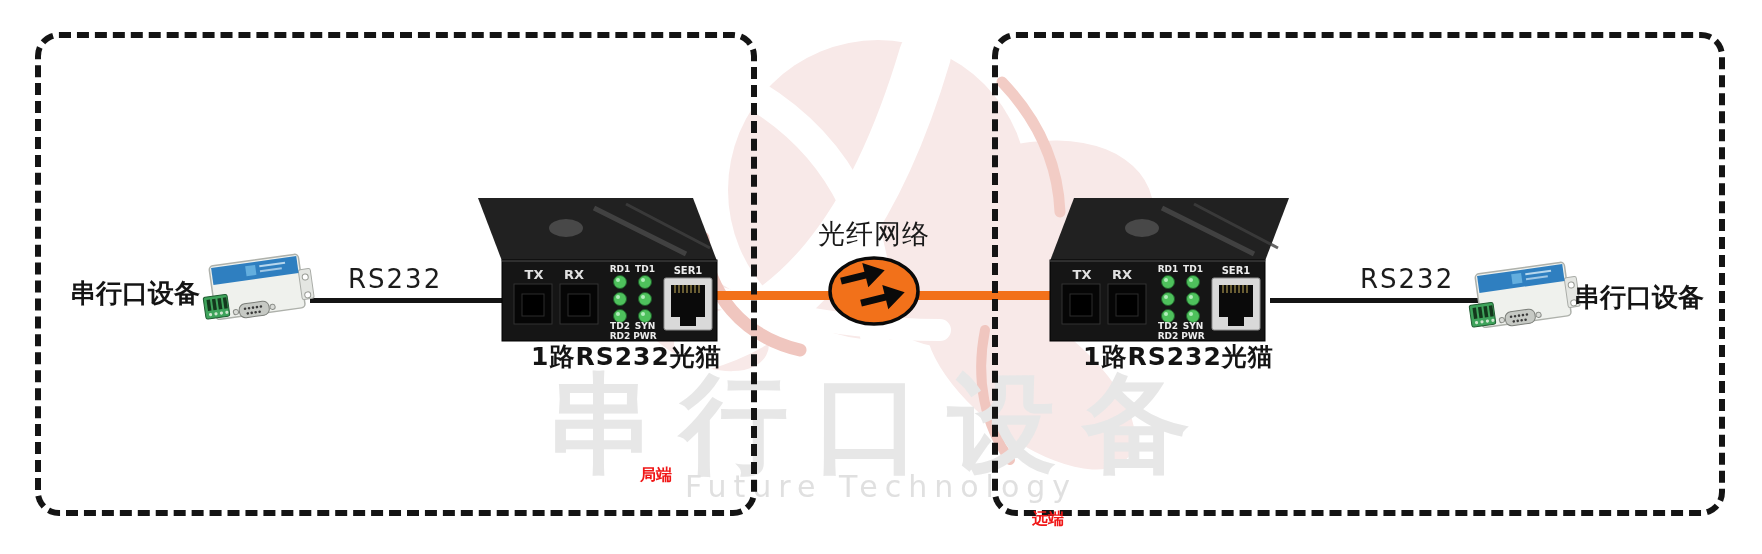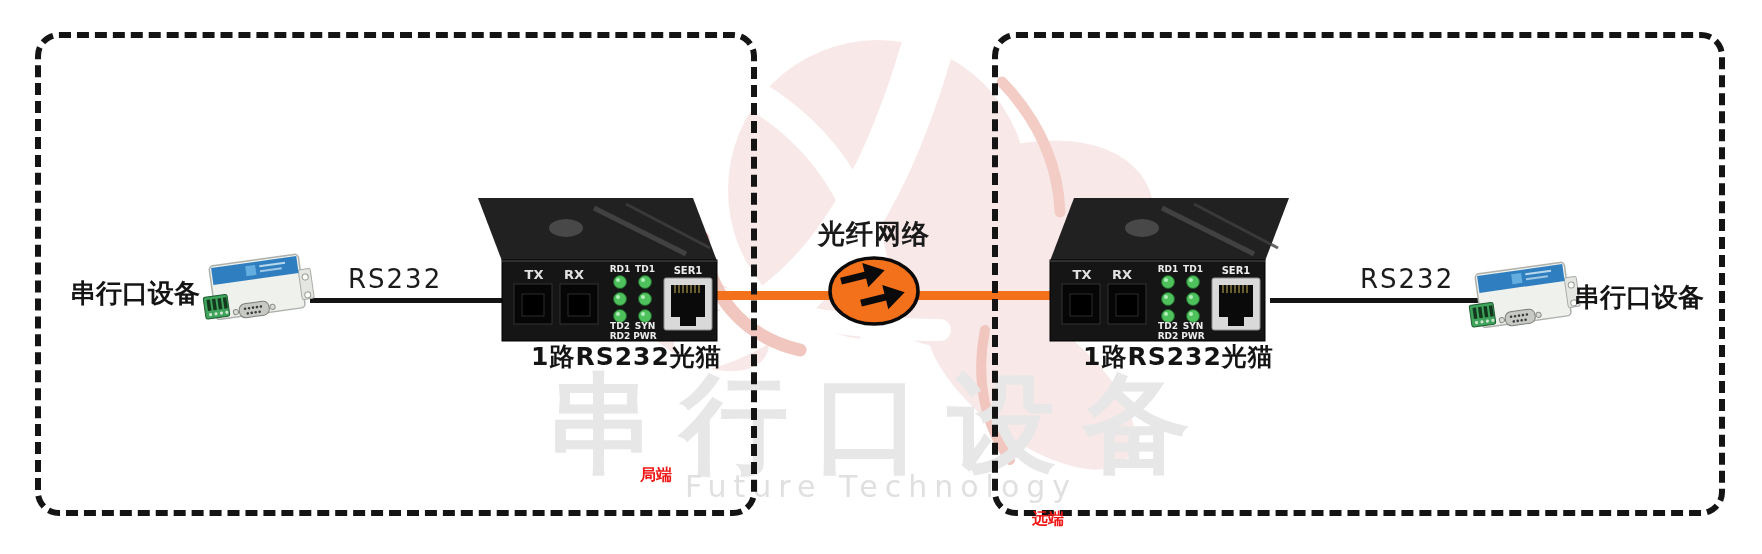--- a/index.html
+++ b/index.html
@@ -35,21 +35,21 @@
   .line-left{left:310px;width:192px;}
   .line-right{left:1270px;width:208px;}
   .orange-line{position:absolute;left:714px;top:291px;width:338px;height:9px;background:#f2711a;z-index:2;}
   .lbl-rs232{
     position:absolute;top:266px;font-size:26px;font-weight:400;letter-spacing:2px;
     color:#1c1c1c;line-height:1;white-space:nowrap;z-index:3;
   }
   .lbl-rs232.left{left:348px;}
   .lbl-rs232.right{left:1360px;}
   .lbl-fiber{
-    position:absolute;left:818px;top:220px;font-size:27px;font-weight:700;letter-spacing:1px;
+    position:absolute;left:818px;top:220px;font-size:27px;font-weight:400;letter-spacing:1px;
     color:#1a1a1a;line-height:1;white-space:nowrap;z-index:4;text-align:right;
   }
   .lbl-serial{
     position:absolute;font-size:26px;font-weight:600;color:#141414;line-height:1;white-space:nowrap;z-index:3;
   }
   .lbl-serial.left{left:70px;top:280px;}
   .lbl-serial.right{left:1574px;top:284px;}
   .lbl-conv{
     position:absolute;top:344px;font-size:25px;font-weight:600;letter-spacing:1px;
     color:#141414;line-height:1;white-space:nowrap;z-index:3;text-align:center;

